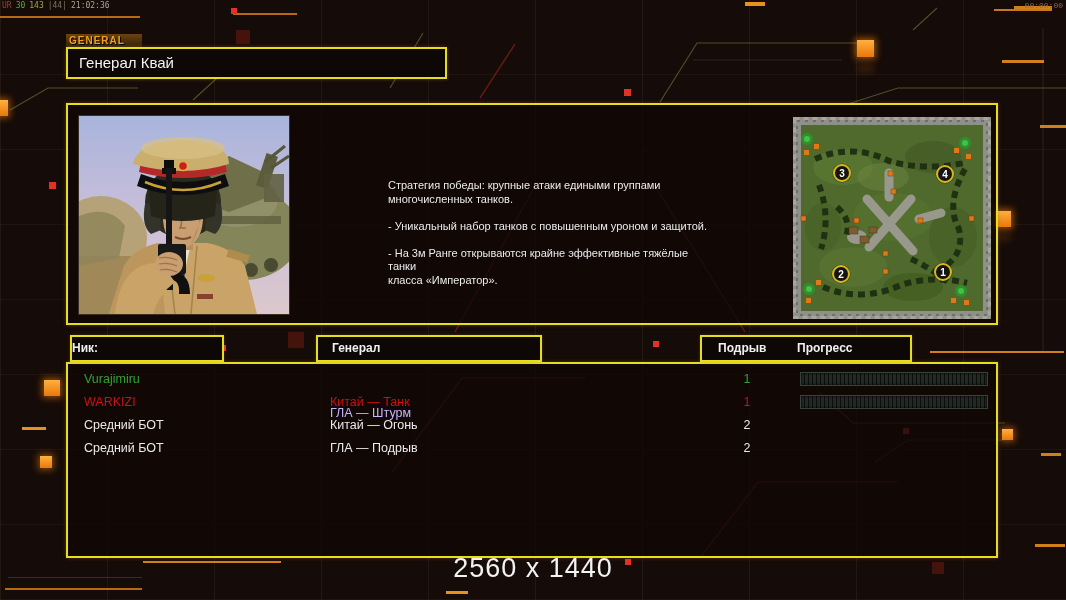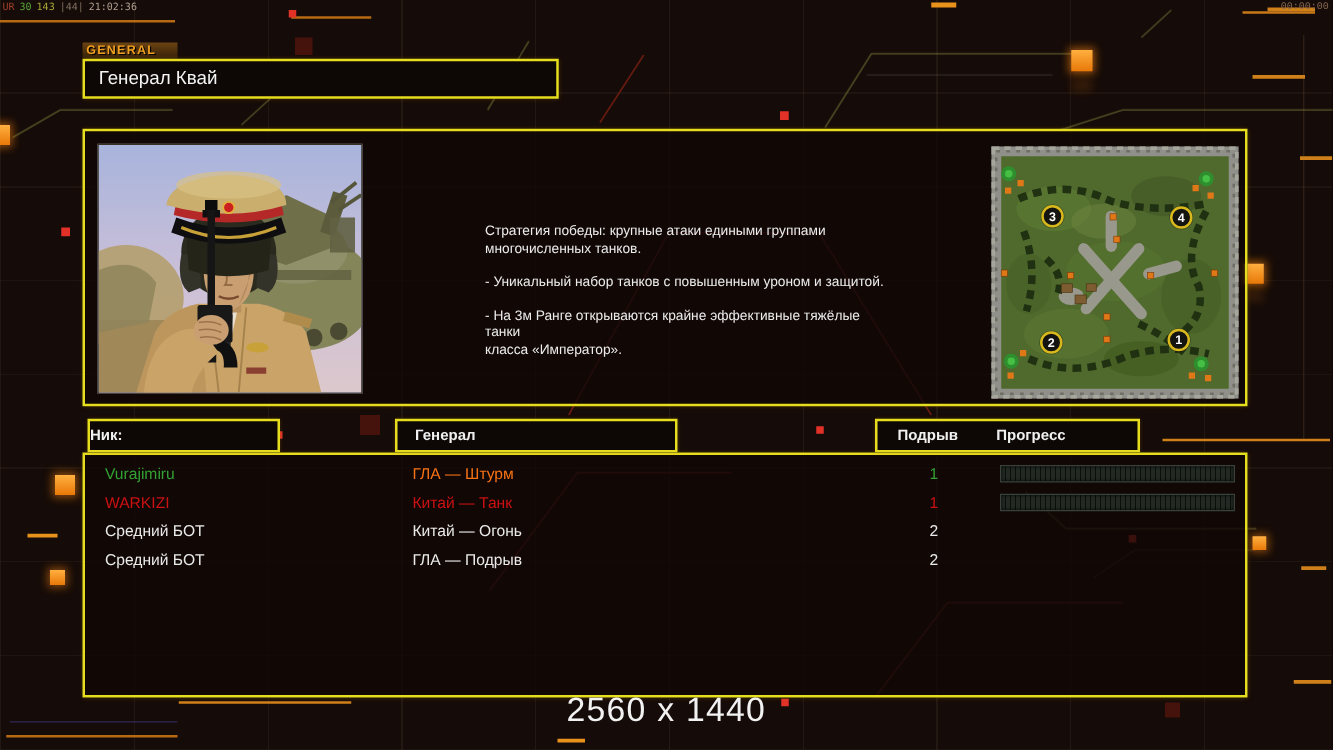--- a/index.html
+++ b/index.html
@@ -347,21 +347,21 @@
   <div id="hdr-nick" class="hdr">Ник:</div>
   <div id="hdr-general" class="hdr">Генерал</div>
   <div id="hdr-team" class="hdr">
     <span class="lbl-team">Подрыв</span>
     <span class="lbl-progress">Прогресс</span>
   </div>
 
   <div id="bottom-box" class="panel">
     <div id="row-0" class="row">
       <span class="p-name" style="color: rgb(51, 162, 51);">Vurajimiru</span>
-      <span class="p-general" style="color: #f97316;">ГЛА — Штурм</span>
+      <span class="p-general" style="color: #c4b5fd; margin-top: 34px;">ГЛА — Штурм</span>
       <span class="p-team" style="color: rgb(51, 162, 51);">1</span>
       <span class="pbar"></span>
     </div>
     <div id="row-1" class="row">
       <span class="p-name" style="color: rgb(204, 17, 17);">WARKIZI</span>
       <span class="p-general" style="color: rgb(204, 17, 17);">Китай — Танк</span>
       <span class="p-team" style="color: rgb(204, 17, 17);">1</span>
       <span class="pbar"></span>
     </div>
     <div id="row-2" class="row">

